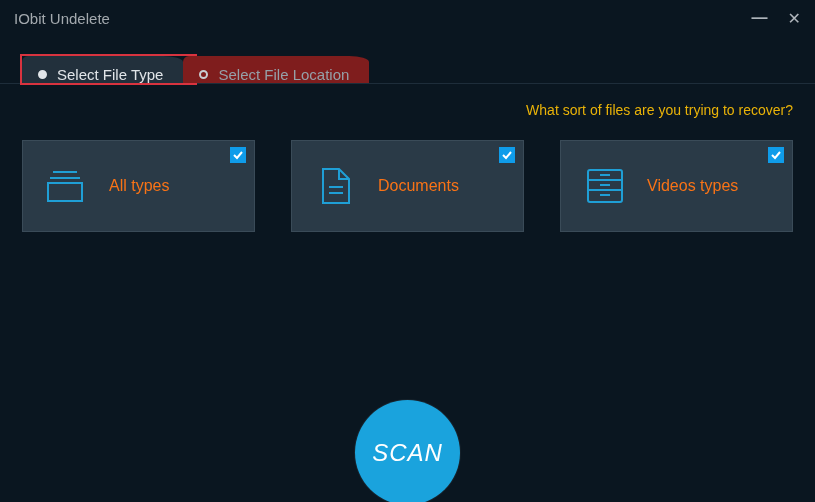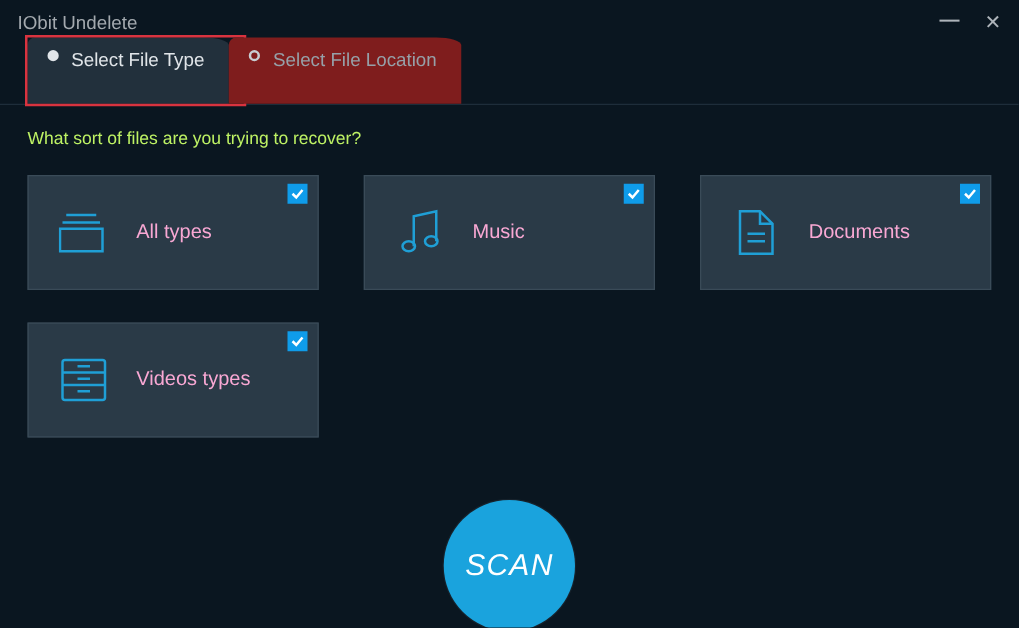--- a/index.html
+++ b/index.html
@@ -23,22 +23,22 @@
   color: #aeb4ba; font-size: 16px;
 }
 .win-ctrls span { cursor: pointer; }
 .min { font-weight: bold; letter-spacing: -2px; }
 .tabs {
   display: flex; align-items: flex-end;
   padding-left: 22px; height: 48px;
   border-bottom: 1px solid #1e2d3a;
 }
 .tab {
-  display: flex; gap: 10px;
-  padding: 10px 20px 26px 16px;
+  display: flex; align-items: center; gap: 10px;
+  padding: 10px 20px 0 16px;
   font-size: 15px;
   color: #96a0a8;
   cursor: pointer;
   position: relative;
 }
 .tab.active {
   background: #22303c;
   color: #e1e5e9;
   border-top-left-radius: 6px;
   border-top-right-radius: 20px 6px;
@@ -52,41 +52,41 @@
   width: 9px; height: 9px; border-radius: 50%;
   border: 2px solid #c8cdd2;
 }
 .tab .bullet.filled { background: #e1e5e9; border-color: #e1e5e9; }
 .highlight-box {
   position: absolute; left: -2px; top: -2px; right: -14px; bottom: -2px;
   border: 2px solid #d9333f;
   pointer-events: none;
 }
 .content { padding: 18px 22px 0 22px; }
-.prompt { font-size: 14px; color: #bef264; margin-bottom: 22px; }
+.prompt { font-size: 14px; color: #eab308; margin-bottom: 22px; text-align: right; }
 .grid {
   display: grid;
   grid-template-columns: repeat(3, 1fr);
   gap: 26px 36px;
 }
 .card {
   background: #2a3a47;
   border: 1px solid #3a4b58;
   height: 92px;
   display: flex; align-items: center;
   padding-left: 20px;
   position: relative;
   cursor: pointer;
 }
 .card .icon-wrap {
   width: 48px; display: flex; align-items: center; justify-content: center;
   color: #1f9fd6;
 }
 .card .label {
-  color: #f9a8d4; font-size: 16px; margin-left: 18px;
+  color: #f97316; font-size: 16px; margin-left: 18px;
 }
 .chk {
   position: absolute; top: 6px; right: 8px;
   width: 16px; height: 16px;
   background: #0f9cea;
   display: flex; align-items: center; justify-content: center;
 }
 .chk svg { width: 12px; height: 12px; }
 .scan-wrap {
   position: absolute; bottom: -3px; left: 0; right: 0;
@@ -141,35 +141,20 @@
       </span>
       <span class="label">All types</span>
       <span class="chk">
         <svg viewBox="0 0 12 12">
             <path d="M2 6 L5 9 L10 3" stroke="#fff" stroke-width="2" fill="none"></path>
           </svg>
       </span>
     </div>
 
 
-    <div class="card">
-      <span class="icon-wrap">
-        <svg width="34" height="38" viewBox="0 0 34 38" fill="none" stroke="#1f9fd6" stroke-width="2">
-          <path d="M12 30 V6 L30 2 V26"></path>
-          <ellipse cx="8" cy="30" rx="5" ry="4"></ellipse>
-          <ellipse cx="26" cy="26" rx="5" ry="4"></ellipse>
-        </svg>
-      </span>
-      <span class="label">Music</span>
-      <span class="chk">
-        <svg viewBox="0 0 12 12">
-            <path d="M2 6 L5 9 L10 3" stroke="#fff" stroke-width="2" fill="none"></path>
-          </svg>
-      </span>
-    </div>
 
     <div class="card">
       <span class="icon-wrap">
         <svg width="30" height="38" viewBox="0 0 30 38" fill="none" stroke="#1f9fd6" stroke-width="2">
           <path d="M2 2 H18 L28 12 V36 H2 Z"></path>
           <path d="M18 2 V12 H28"></path>
           <line x1="8" y1="20" x2="22" y2="20"></line>
           <line x1="8" y1="26" x2="22" y2="26"></line>
         </svg>
       </span>

